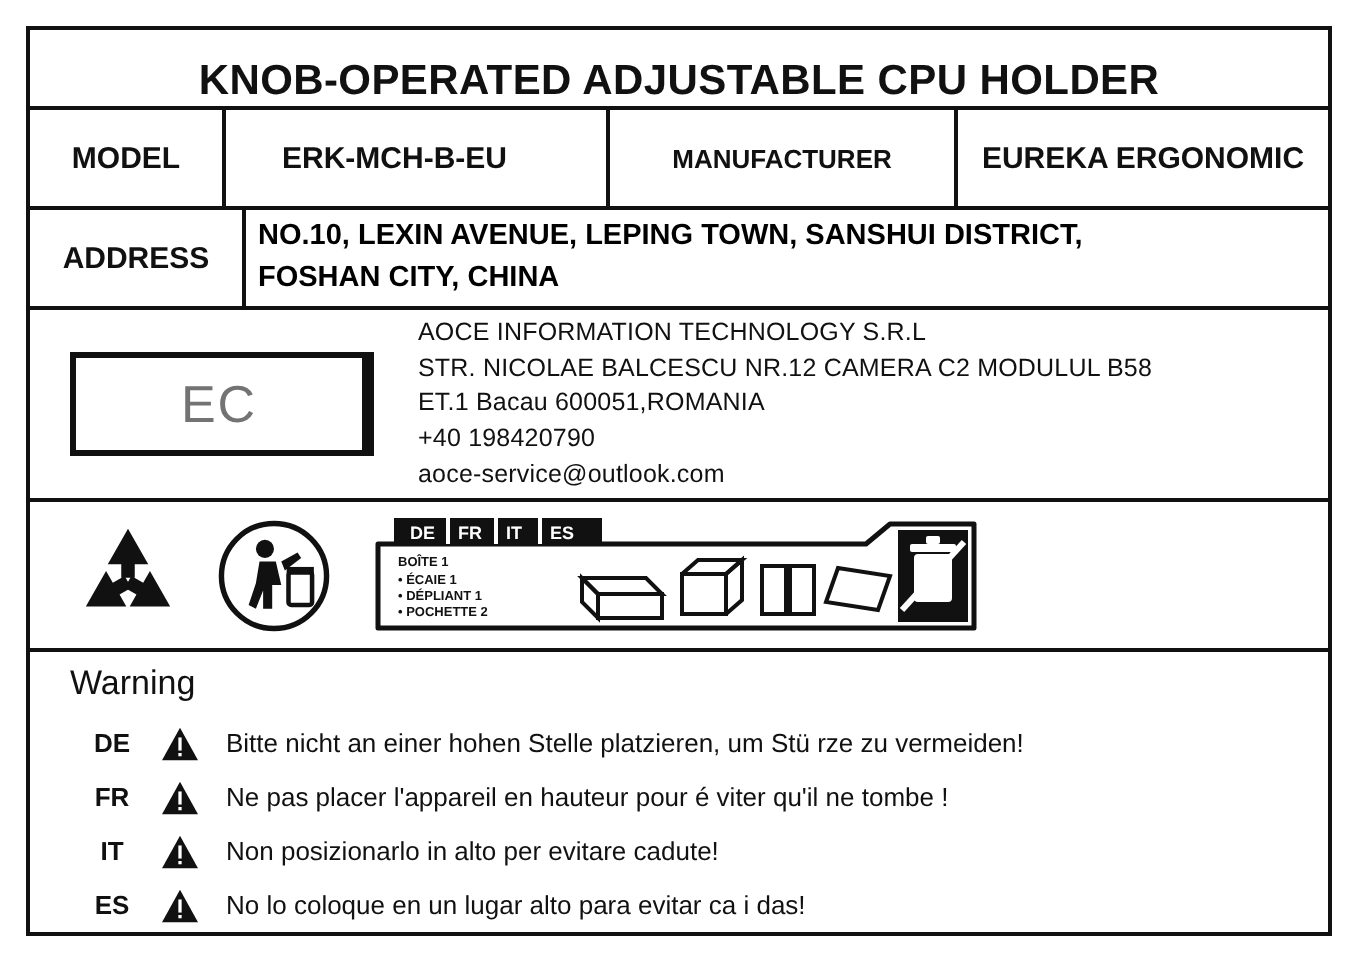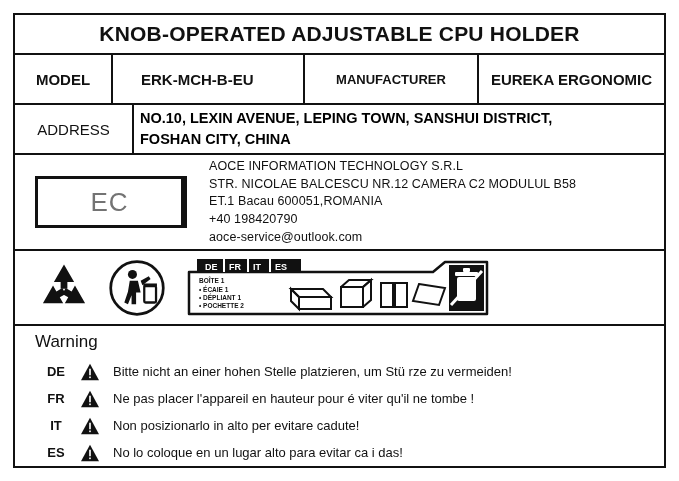--- a/index.html
+++ b/index.html
@@ -22,21 +22,21 @@
     border: 2px solid #111111;
     background: #ffffff;
     display: flex;
     flex-direction: column;
   }
   
   .title-row {
     height: 42px;
     border-bottom: 2px solid #111111;
     display: flex;
-    align-items: center;
+    align-items: flex-end;
     justify-content: center;
   }
   .title-row .title-text {
     font-size: 21px;
     font-weight: bold;
     letter-spacing: 0.2px;
     color: #111111;
     white-space: nowrap;
   }
   
@@ -56,21 +56,21 @@
   .c-model-label { width: 98px; font-size: 15px; font-weight: bold; }
   .c-model-value { width: 192px; font-size: 15px; font-weight: bold; }
   .c-manu-label  { width: 174px; font-size: 13px; font-weight: bold; }
   .c-manu-value  { flex: 1; font-size: 15px; font-weight: bold; }
   
   .addr-row {
     height: 52px;
     border-bottom: 2px solid #111111;
     display: flex;
   }
-  .c-addr-label { width: 119px; font-size: 15px; font-weight: normal; justify-content: center; }
+  .c-addr-label { width: 108px; font-size: 15px; font-weight: bold; justify-content: center; }
   .c-addr-value {
     flex: 1;
     font-size: 14.5px;
     font-weight: bold;
     line-height: 1.45;
     padding-left: 6px;
     display: flex;
     flex-direction: column;
     justify-content: center;
   }

